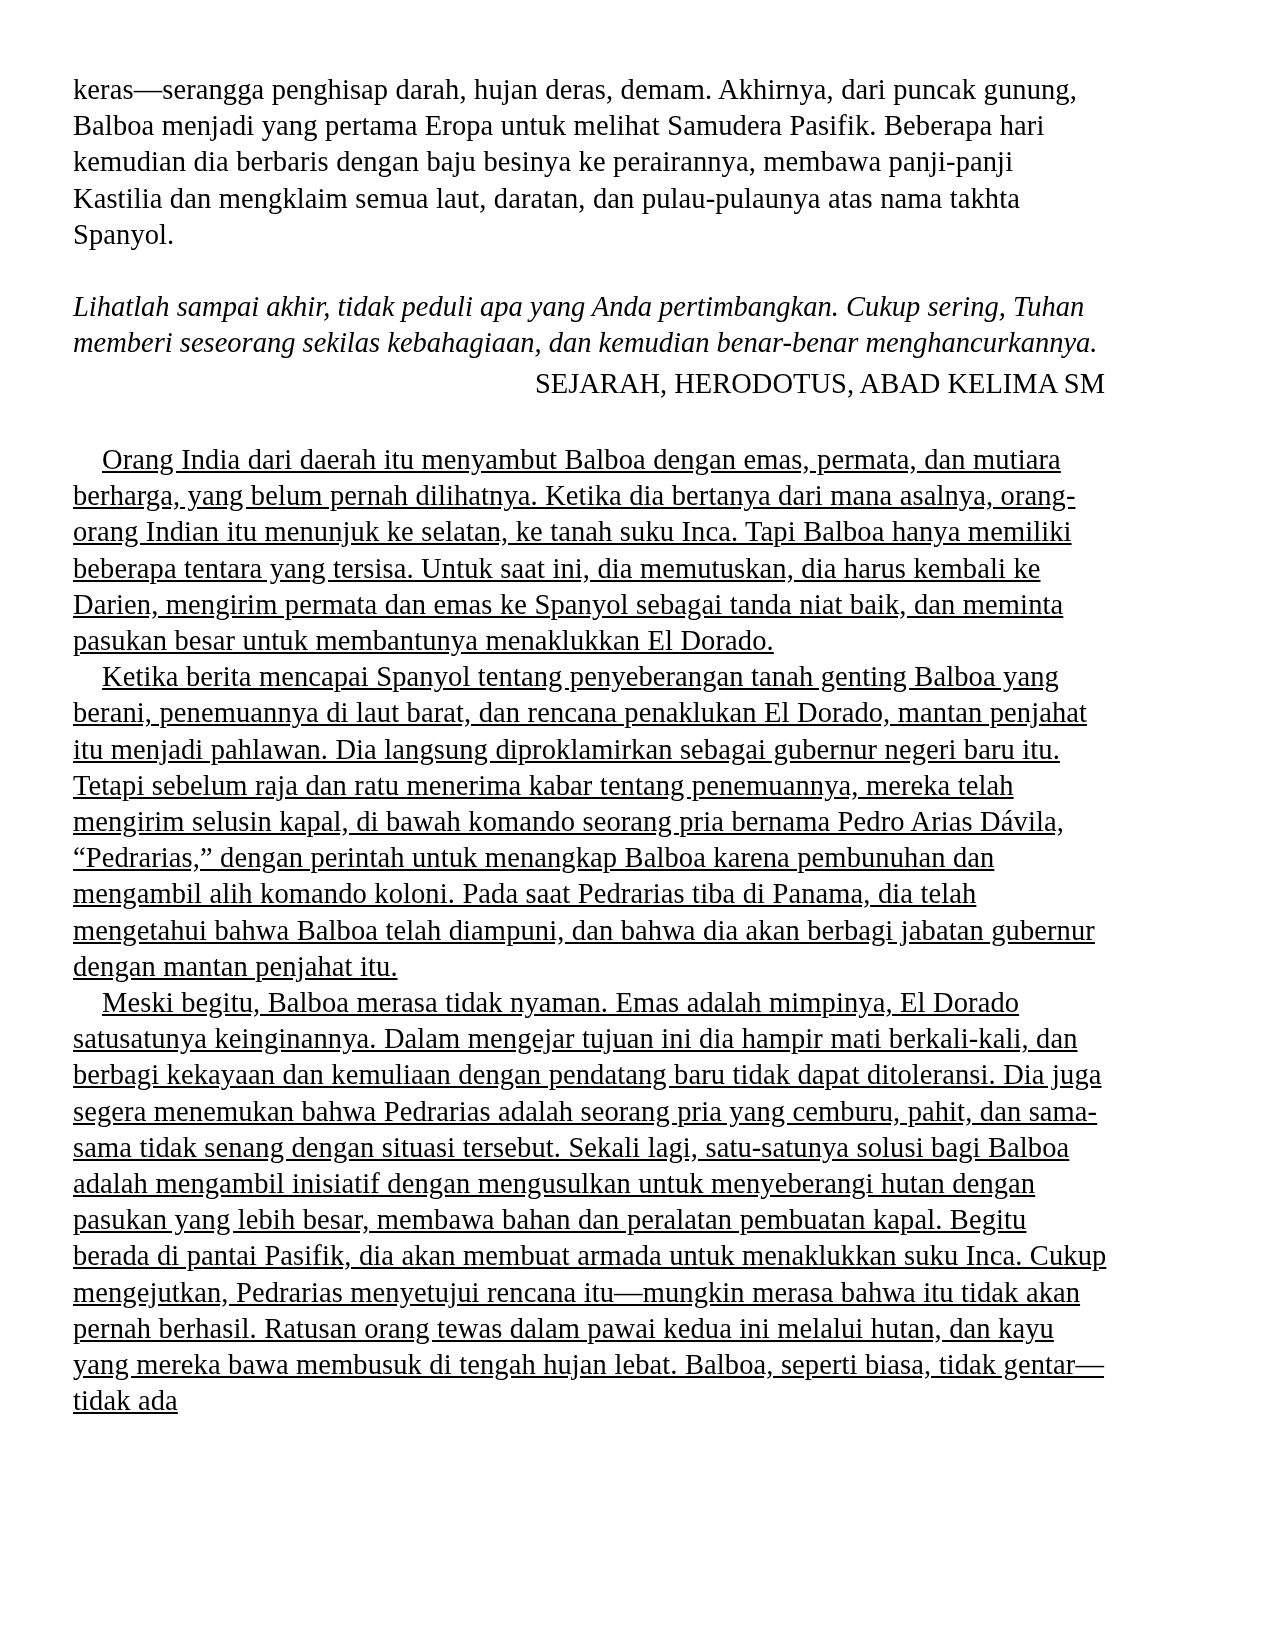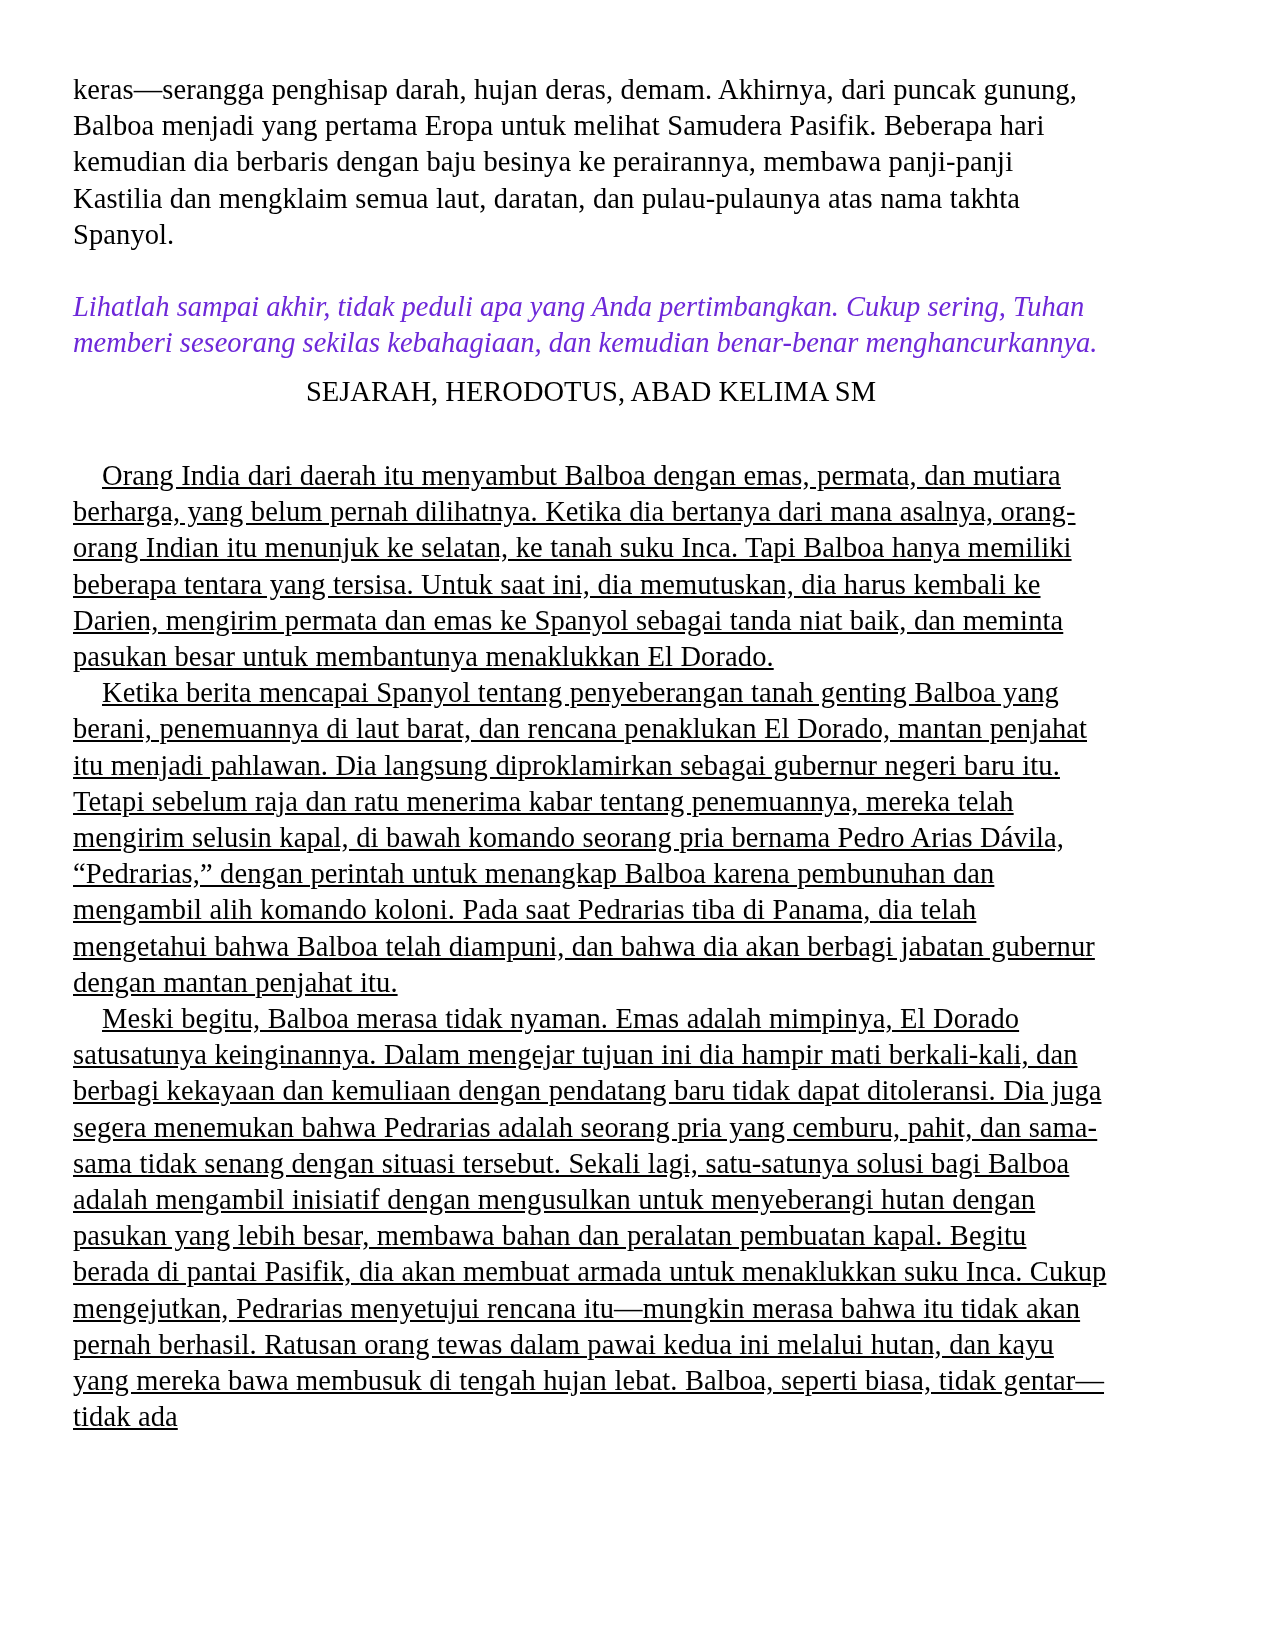--- a/index.html
+++ b/index.html
@@ -51,30 +51,30 @@
   }
 
   
   .epigraph {
     font-style: italic;
     font-size: 28.5px;
     line-height: 36.2px;
     text-align: left;
     margin: 0;
     text-indent: 0;
-    color: #6d28d9;
+    color: #000000;
   }
 
   
   .attribution {
     font-style: normal;
     font-size: 28.5px;
     line-height: 36.2px;
-    text-align: center;
-    margin: 12px;
+    text-align: right;
+    margin: 4px;
     text-indent: 0;
     color: #000000;
   }
 
   
   .gap-block {
     height: 36.2px;
   }
   .gap-after-attribution {
     height: 36.2px;

